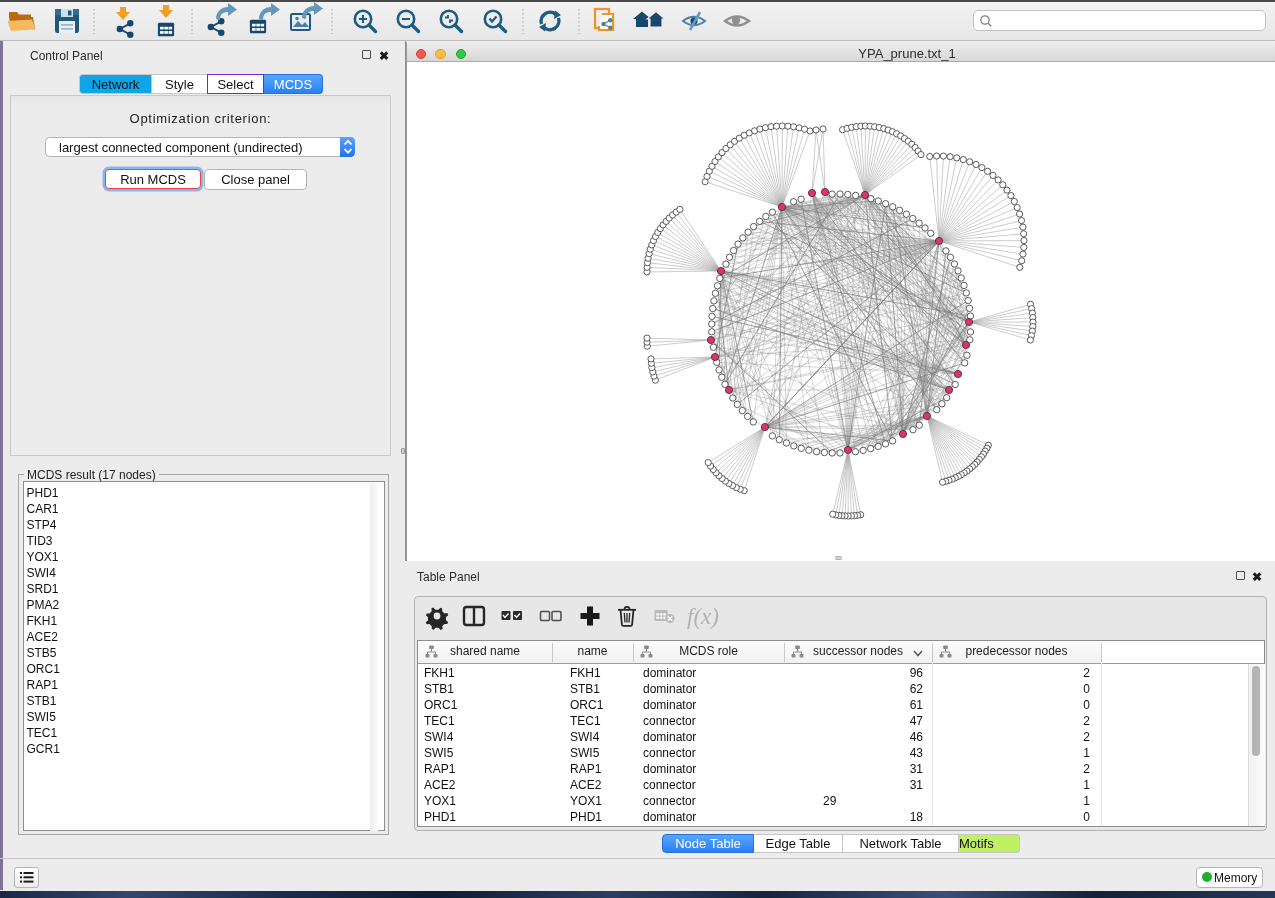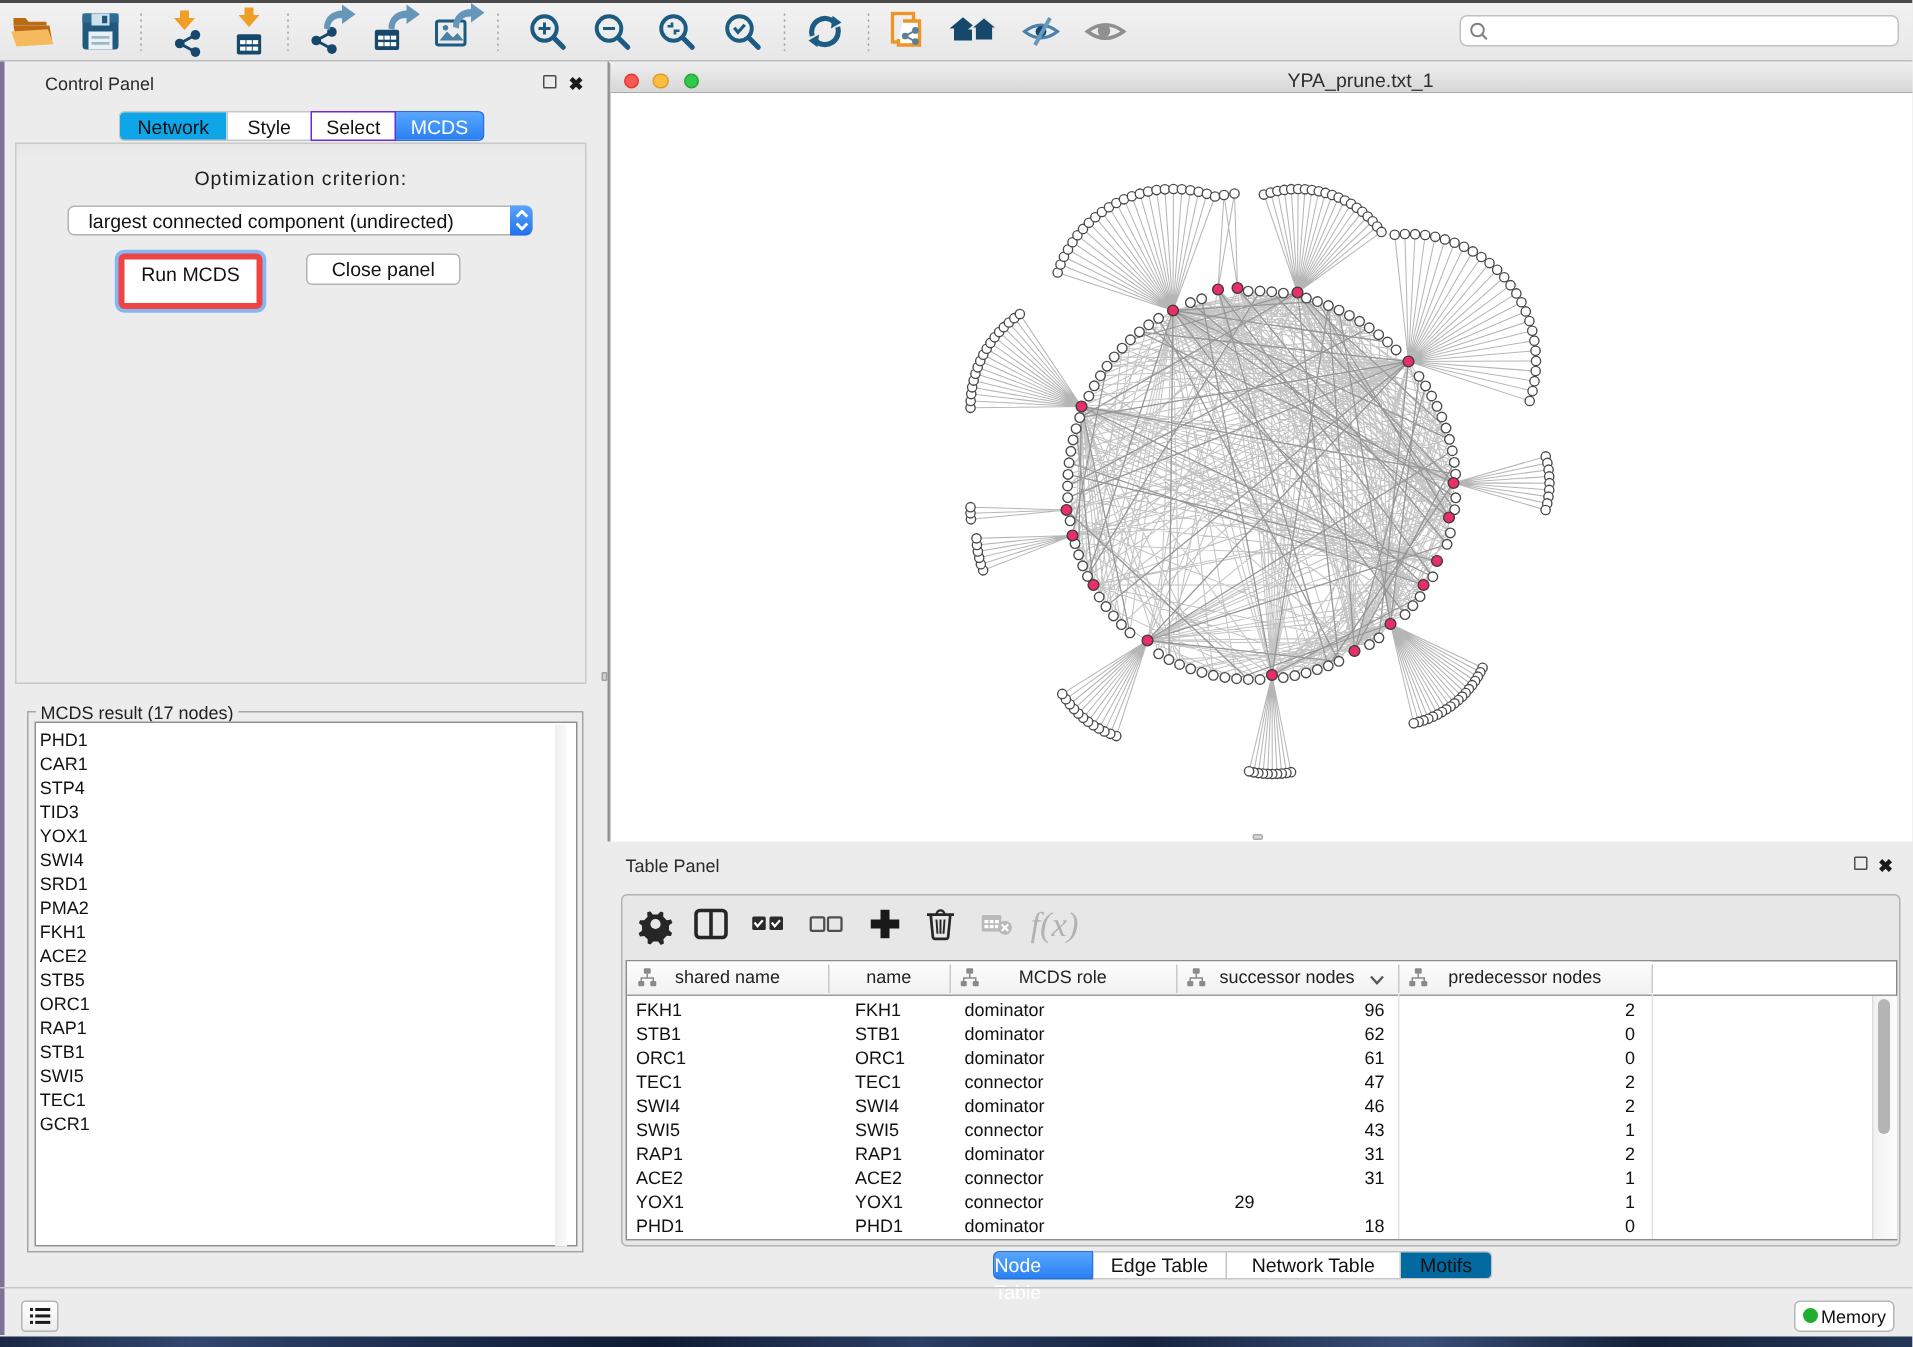--- a/index.html
+++ b/index.html
@@ -160,21 +160,21 @@
 </div>
 <div class="abs" style="left:0;top:111px;width:401px;text-align:center;font-size:13px;letter-spacing:0.7px;color:#1c1c1c"><span style="display:inline-block;width:280px">Optimization criterion:</span></div>
 
 <div class="abs" style="left:45px;top:136.5px;width:310px;height:20.5px;background:#fff;border:1px solid #b3b3b3;border-radius:4.5px;font-size:13px;color:#111;line-height:19px;padding-left:13px">largest connected component (undirected)</div>
 <div class="abs" style="left:340px;top:136.5px;width:15px;height:20.5px;background:linear-gradient(#5ba4fb,#2072ea);border-radius:0 4.5px 4.5px 0"></div>
 <svg class="abs" style="left:341.5px;top:139px" width="12" height="16" viewBox="0 0 12 16">
     <path d="M2.5 5.5 L6 1.8 L9.5 5.5" fill="none" stroke="#fff" stroke-width="1.8" stroke-linejoin="round"></path>
     <path d="M2.5 10 L6 13.7 L9.5 10" fill="none" stroke="#fff" stroke-width="1.8" stroke-linejoin="round"></path>
   </svg>
 
-<div class="abs" style="left:79px;top:169px;width:96px;height:37px;background:#fff;border:4px solid #ef4444;border-radius:4px;box-shadow:0 0 0 2.5px #85b7f3;font-size:13px;color:#111;text-align:center;line-height:19px">Run MCDS</div>
+<div class="abs" style="left:105px;top:169px;width:96px;height:20px;background:#fff;border:1px solid #ef4444;border-radius:4px;box-shadow:0 0 0 2.5px #85b7f3;font-size:13px;color:#111;text-align:center;line-height:19px">Run MCDS</div>
 <div class="abs" style="left:204px;top:169px;width:103px;height:20.5px;background:#fff;border:1px solid #b3b3b3;border-radius:4px;font-size:13px;color:#111;text-align:center;line-height:19px">Close panel</div>
 
 <div class="abs" style="left:17.5px;top:474px;width:371px;height:361px;border:1px solid #a5a5a5"></div>
 <div class="abs" style="left:24px;top:468px;background:#ececec;font-size:12px;color:#222;padding:0 3px">MCDS result (17 nodes)</div>
 <div class="abs" style="left:22.5px;top:481px;width:362px;height:350px;background:#fff;border:1px solid #8e8e8e">
 <div style="position:absolute;right:6px;top:1px;width:8px;height:348px;background:linear-gradient(90deg,#efefef,#fafafa)"></div>
 <div style="font-size:12px;color:#111;line-height:16px;padding:3px 0 0 3px">PHD1<br>CAR1<br>STP4<br>TID3<br>YOX1<br>SWI4<br>SRD1<br>PMA2<br>FKH1<br>ACE2<br>STB5<br>ORC1<br>RAP1<br>STB1<br>SWI5<br>TEC1<br>GCR1</div>
 </div>
 
 <div class="abs" style="left:405px;top:41px;width:1px;height:520px;background:#8f8f8f"></div>
@@ -579,24 +579,24 @@
 <div class="abs" style="left:823px;top:794.0px;width:100px;text-align:left;font-size:12px;color:#111">29</div>
 <div class="abs" style="left:990px;top:794.0px;width:100px;text-align:right;font-size:12px;color:#111">1</div>
 <div class="abs" style="left:424px;top:810.0px;font-size:12px;color:#111">PHD1</div>
 <div class="abs" style="left:570px;top:810.0px;font-size:12px;color:#111">PHD1</div>
 <div class="abs" style="left:643px;top:810.0px;font-size:12px;color:#111">dominator</div>
 <div class="abs" style="left:823px;top:810.0px;width:100px;text-align:right;font-size:12px;color:#111">18</div>
 <div class="abs" style="left:990px;top:810.0px;width:100px;text-align:right;font-size:12px;color:#111">0</div>
 <div class="abs" style="left:1247.5px;top:663.5px;width:17px;height:162.5px;background:linear-gradient(90deg,#f2f2f2,#fcfcfc);border-left:1px solid #dcdcdc"></div>
 <div class="abs" style="left:1251.5px;top:666px;width:8.5px;height:90px;background:#b4b4b4;border-radius:4.5px"></div>
 <div class="abs" style="left:662px;top:834px;height:19px;display:flex;font-size:13px;color:#111">
-<div style="width:67px;background:linear-gradient(#56a6fe,#2a80f2);border:1px solid #2a70d8;border-radius:4px 0 0 4px;color:#fff;text-align:left;line-height:18px">Node Table</div>
+<div style="width:92px;background:linear-gradient(#56a6fe,#2a80f2);border:1px solid #2a70d8;border-radius:4px 0 0 4px;color:#fff;text-align:center;line-height:18px">Node Table</div>
 <div style="width:89px;background:#fff;border:1px solid #c6c6c6;border-left:none;text-align:center;line-height:18px">Edge Table</div>
 <div style="width:116px;background:#fff;border:1px solid #c6c6c6;border-left:none;text-align:center;line-height:18px">Network Table</div>
-<div style="width:61px;background:#0369a1;border:1px solid #c6c6c6;border-left:none;border-radius:0 4px 4px 0;text-align:center;line-height:18px">Motifs</div>
+<div style="width:61px;background:#bef264;border:1px solid #c6c6c6;border-left:none;border-radius:0 4px 4px 0;text-align:left;line-height:18px">Motifs</div>
 </div>
 <div class="abs" style="left:0;top:858px;width:1275px;height:1px;background:#c6c6c6"></div>
 <div class="abs" style="left:14px;top:867px;width:24.5px;height:20.5px;background:linear-gradient(#fff,#ededed);border:1px solid #b5b5b5;border-radius:3px"></div>
 <svg class="abs" style="left:19.5px;top:872px" width="14" height="11" viewBox="0 0 14 11">
     <g fill="#1c1c1c">
       <rect x="0" y="0" width="2" height="2"></rect>
       <rect x="0" y="4.3" width="2" height="2"></rect>
       <rect x="0" y="8.6" width="2" height="2"></rect>
       <rect x="3.5" y="0" width="10" height="2"></rect>
       <rect x="3.5" y="4.3" width="10" height="2"></rect>

